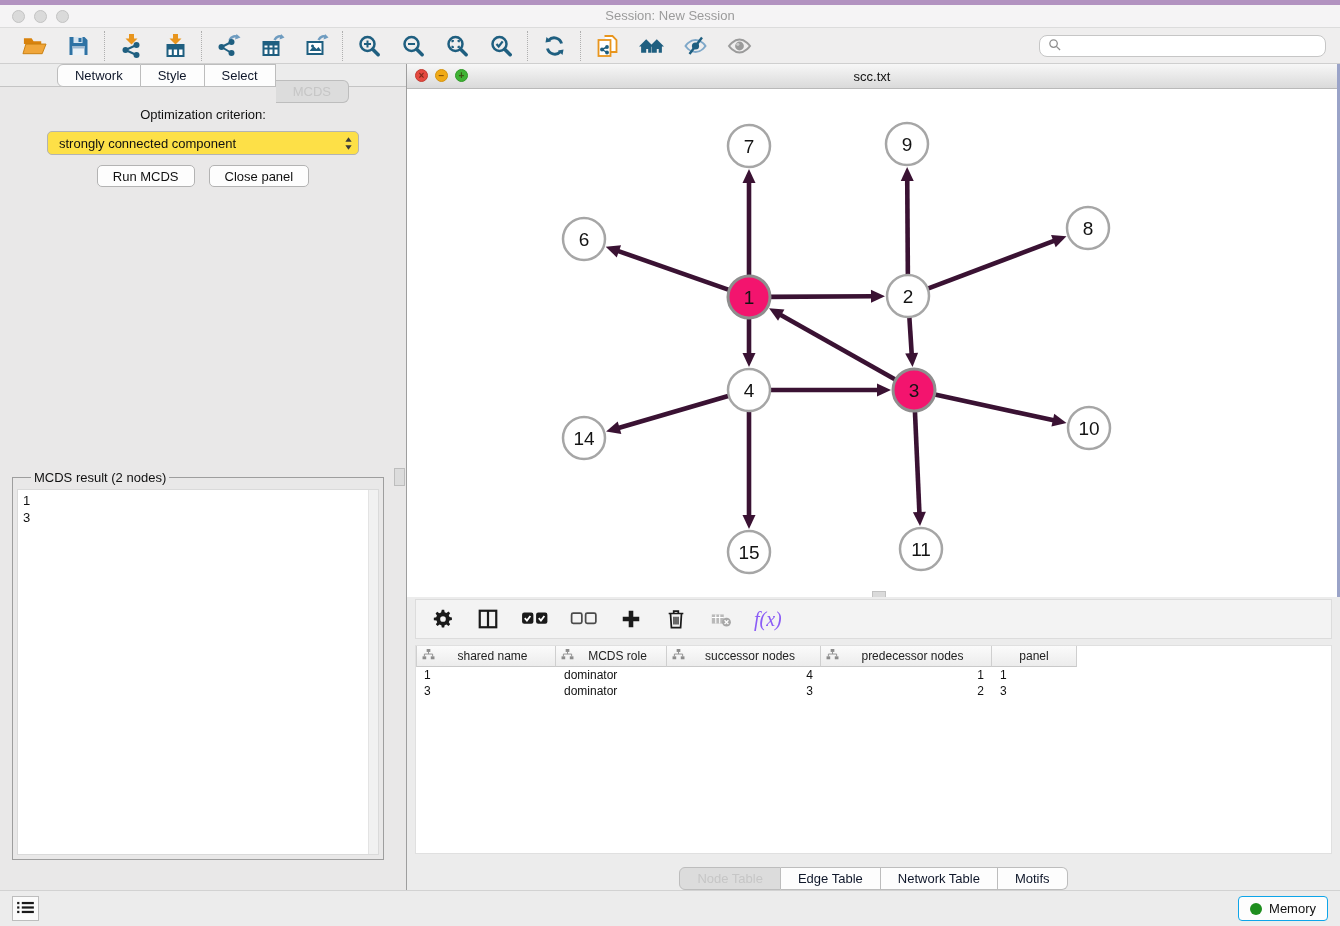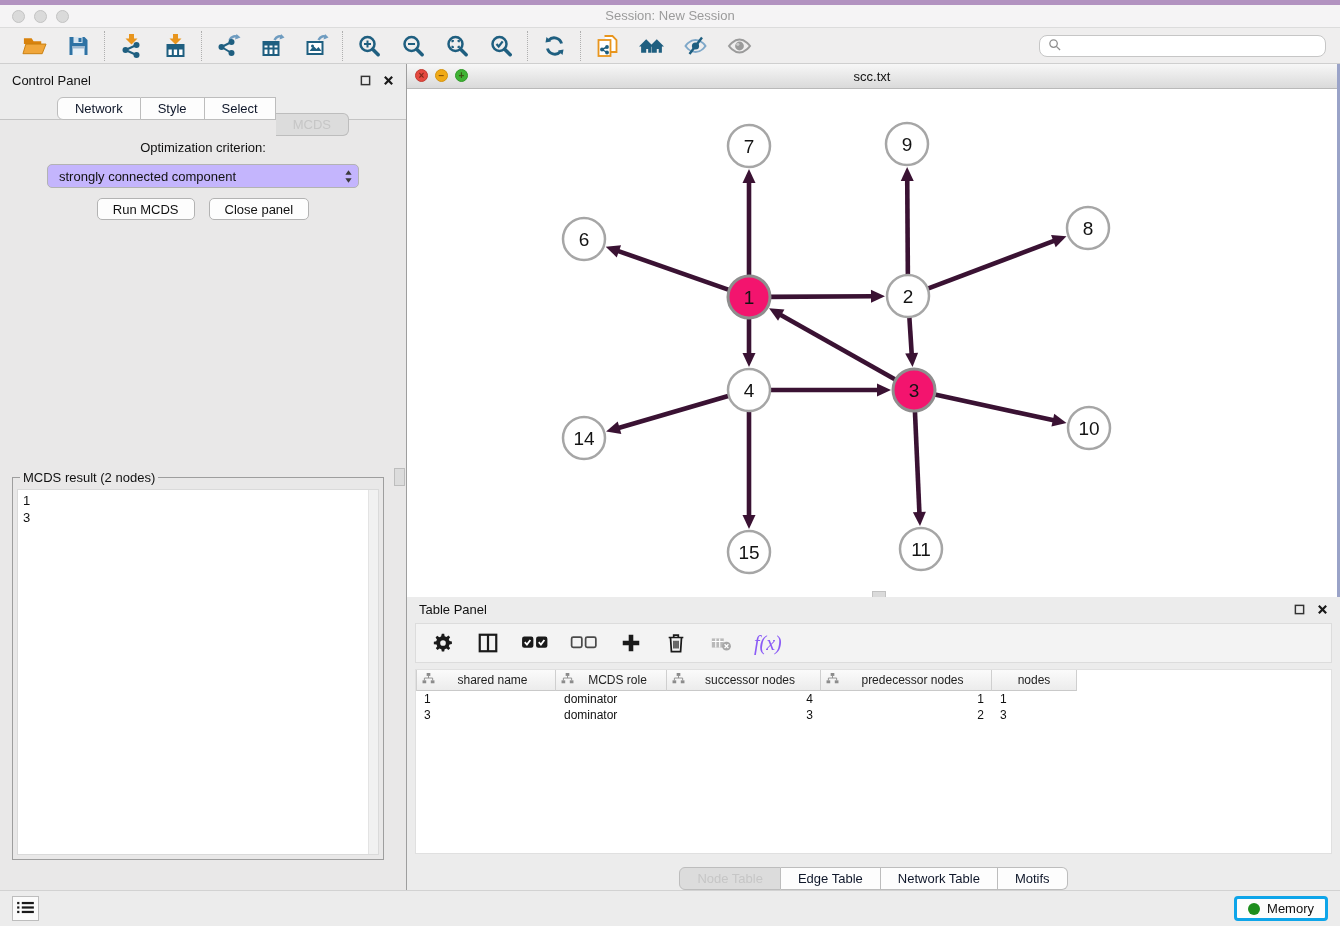--- a/index.html
+++ b/index.html
@@ -34,28 +34,28 @@
   .win-btns{margin-left:auto;display:flex;gap:11px;align-items:center;}
   .win-btn{width:12px;height:12px;display:flex;align-items:center;justify-content:center;cursor:pointer;}
   .cp-tabs{display:flex;justify-content:center;height:24px;margin-bottom:-2px;position:relative;z-index:2;}
   .tab{height:23px;padding:0 17px;display:flex;align-items:center;font-size:13px;background:#FDFDFD;
        border:1px solid #BDBDBD;border-left:none;color:#0f172a;cursor:pointer;white-space:nowrap;}
   .tab:first-child{border-left:1px solid #BDBDBD;border-radius:6px 0 0 6px;}
   .tab:last-child{border-radius:0 6px 6px 0;margin-top:16px;}
   .tab.selected{background:#DCDCDC;color:#C6C6C6;}
   .cp-content{flex:1;border-top:1px solid #C4C4C4;background:#E9E8E8;display:flex;flex-direction:column;align-items:center;padding:20px 0 15px;}
   .opt-label{font-size:13px;color:#111;}
-  .combo{margin-top:9px;width:312px;height:24px;background:#c4b5fd;border:1px solid #B3B3B3;border-radius:5px;
+  .combo{margin-top:9px;width:312px;height:24px;background:#fde047;border:1px solid #B3B3B3;border-radius:5px;
          display:flex;align-items:center;padding:0 5px 0 11px;font-size:13px;cursor:pointer;}
   .combo .arrows{margin-left:auto;display:flex;}
   .btn-row{margin-top:10px;display:flex;gap:14px;}
   .btn{height:22px;padding:0 15px;background:#FDFDFD;border:1px solid #B3B3B3;border-radius:5px;font-size:13px;
        display:flex;align-items:center;cursor:pointer;}
   .result-box{margin:auto 22px 15px 12px;align-self:stretch;height:383px;border:1px solid #9E9E9E;position:relative;background:#E9E8E8;}
-  .result-title{position:absolute;top:-8px;left:7px;background:#E9E8E8;padding:0 3px;font-size:13px;}
+  .result-title{position:absolute;top:-8px;left:18px;background:#E9E8E8;padding:0 3px;font-size:13px;}
   .result-text{position:absolute;left:4px;right:4px;top:11px;bottom:4px;background:#fff;border:1px solid #DADADA;
                font-size:13px;line-height:17px;padding:2px 14px 2px 5px;overflow:hidden;}
   .result-text::after{content:"";position:absolute;top:0;bottom:0;right:0;width:9px;background:#F1F1F1;border-left:1px solid #E3E3E3;}
   .splitter-handle{position:absolute;right:1px;top:404px;width:11px;height:18px;background:#DCDCDC;border:1px solid #BDBDBD;}
 
   
   .right-area{flex:1;display:flex;flex-direction:column;}
 
   
   .network-window{height:533px;display:flex;flex-direction:column;background:#fff;border-right:3px solid #9AA3C8;position:relative;}
@@ -87,21 +87,21 @@
       display:flex;align-items:center;font-size:12px;color:#222;height:21px;padding:0 5px;cursor:pointer;}
   .th:first-child{border-left:1px solid #CFCFCF;}
   .th .th-label{flex:1;text-align:center;padding:0 4px;}
   .tr{display:flex;height:16px;align-items:center;font-size:12px;cursor:default;}
   .td{padding:0 8px;overflow:hidden;white-space:nowrap;}
   .tp-tabs{height:36px;display:flex;justify-content:center;align-items:flex-end;flex:0 0 auto;}
 
   
   .statusbar{height:36px;background:#ECECEC;border-top:1px solid #D2D2D2;display:flex;align-items:center;padding:0 12px;}
   .list-btn{width:27px;height:25px;background:#FBFBFB;border:1px solid #BDBDBD;display:flex;align-items:center;justify-content:center;cursor:pointer;}
-  .memory-btn{margin-left:auto;height:25px;padding:0 11px;background:#FDFDFD;border:3px solid #0ea5e9;border-radius:4px;
+  .memory-btn{margin-left:auto;height:25px;padding:0 11px;background:#FDFDFD;border:1px solid #0ea5e9;border-radius:4px;
               display:flex;align-items:center;gap:7px;font-size:13px;cursor:pointer;}
   .memory-dot{width:12px;height:12px;border-radius:50%;background:#1E8E1E;}
 </style>
 </head>
 <body>
 
 <div class="app">
 
   <div class="titlebar">
     <div class="accent"></div>
@@ -278,35 +278,20 @@
             <circle cx="6" cy="6" r="4" fill="none" stroke="#8F8F8F" stroke-width="1.4"></circle>
             <path d="M9 9l4 4" stroke="#8F8F8F" stroke-width="1.4"></path>
           </svg></span>
       <input value="" placeholder="" style="">
     </div>
   </div>
 
   <div class="main">
 
     <div class="control-panel">
-      <div class="cp-header">
-        <span>Control Panel</span>
-        <span class="win-btns">
-          <span class="win-btn">
-              <svg viewBox="0 0 12 12" width="11" height="11">
-                <rect x="1.5" y="1.5" width="9" height="9" fill="none" stroke="#333" stroke-width="1.6"></rect>
-              </svg>
-            </span>
-          <span class="win-btn">
-              <svg viewBox="0 0 12 12" width="11" height="11">
-                <path d="M2 2l8 8M10 2l-8 8" stroke="#1A1A1A" stroke-width="2.4"></path>
-              </svg>
-            </span>
-        </span>
-      </div>
       <div class="cp-tabs">
           <div class="tab">Network</div>
           <div class="tab">Style</div>
           <div class="tab">Select</div>
           <div class="tab selected">MCDS</div>
         </div>
       <div class="cp-content">
         <div class="opt-label">Optimization criterion:</div>
         <div class="combo">
           <span>strongly connected component</span>
@@ -394,35 +379,20 @@
               <circle cx="342" cy="463" r="21" fill="#FFFFFF" stroke="#A6A6A6" stroke-width="2.5"></circle>
               <text x="342" y="463" dy="6.5" text-anchor="middle" font-size="19" fill="#141414">15</text>
               <circle cx="514" cy="460" r="21" fill="#FFFFFF" stroke="#A6A6A6" stroke-width="2.5"></circle>
               <text x="514" y="460" dy="6.5" text-anchor="middle" font-size="19" fill="#141414">11</text>
             </svg>
         </div>
         <div class="net-resize-notch"></div>
       </div>
 
       <div class="table-panel">
-        <div class="tp-header">
-          <span>Table Panel</span>
-          <span class="win-btns">
-            <span class="win-btn">
-                <svg viewBox="0 0 12 12" width="11" height="11">
-                  <rect x="1.5" y="1.5" width="9" height="9" fill="none" stroke="#333" stroke-width="1.6"></rect>
-                </svg>
-              </span>
-            <span class="win-btn">
-                <svg viewBox="0 0 12 12" width="11" height="11">
-                  <path d="M2 2l8 8M10 2l-8 8" stroke="#1A1A1A" stroke-width="2.4"></path>
-                </svg>
-              </span>
-          </span>
-        </div>
         <div class="tp-toolbar">
             <span class="tp-icon">
               <svg viewBox="0 0 24 24" fill="#1A1A1A">
                 <path d="M10.7 2h2.6l.5 2.6 2 .8 2.2-1.5 1.8 1.8-1.5 2.2.8 2 2.6.5v2.6l-2.6.5-.8 2 1.5 2.2-1.8 1.8-2.2-1.5-2 .8-.5 2.6h-2.6l-.5-2.6-2-.8-2.2 1.5-1.8-1.8 1.5-2.2-.8-2L2 13.3v-2.6l2.6-.5.8-2-1.5-2.2 1.8-1.8 2.2 1.5 2-.8z"></path>
                 <circle cx="12" cy="12" r="3.1" fill="#F3F3F3"></circle>
               </svg>
             </span>
             <span class="tp-icon">
               <svg viewBox="0 0 24 24">
                 <rect x="3" y="3" width="18" height="18" fill="none" stroke="#1A1A1A" stroke-width="2.4"></rect>
@@ -499,21 +469,21 @@
               <div class="th" style="width:171px">
                 <span><svg viewBox="0 0 14 12" width="13" height="11">
                     <rect x="5" y="0" width="4" height="3.2" fill="#8C8C8C"></rect>
                     <rect x="0.5" y="8" width="4" height="3.2" fill="#8C8C8C"></rect>
                     <rect x="9.5" y="8" width="4" height="3.2" fill="#8C8C8C"></rect>
                     <path d="M7 3.2v2.3M2.5 8V5.5h9V8" stroke="#8C8C8C" fill="none"></path>
                   </svg></span>
                 <span class="th-label">predecessor nodes</span>
               </div>
               <div class="th" style="width:85px">
-                <span class="th-label">nodes</span>
+                <span class="th-label">panel</span>
               </div>
             </div>
           <div class="tbody">
               <div class="tr">
                 <div class="td" style="width:140px;text-align:left">1</div>
                 <div class="td" style="width:111px;text-align:left">dominator</div>
                 <div class="td" style="width:154px;text-align:right">4</div>
                 <div class="td" style="width:171px;text-align:right">1</div>
                 <div class="td" style="width:85px;text-align:left">1</div>
               </div>

